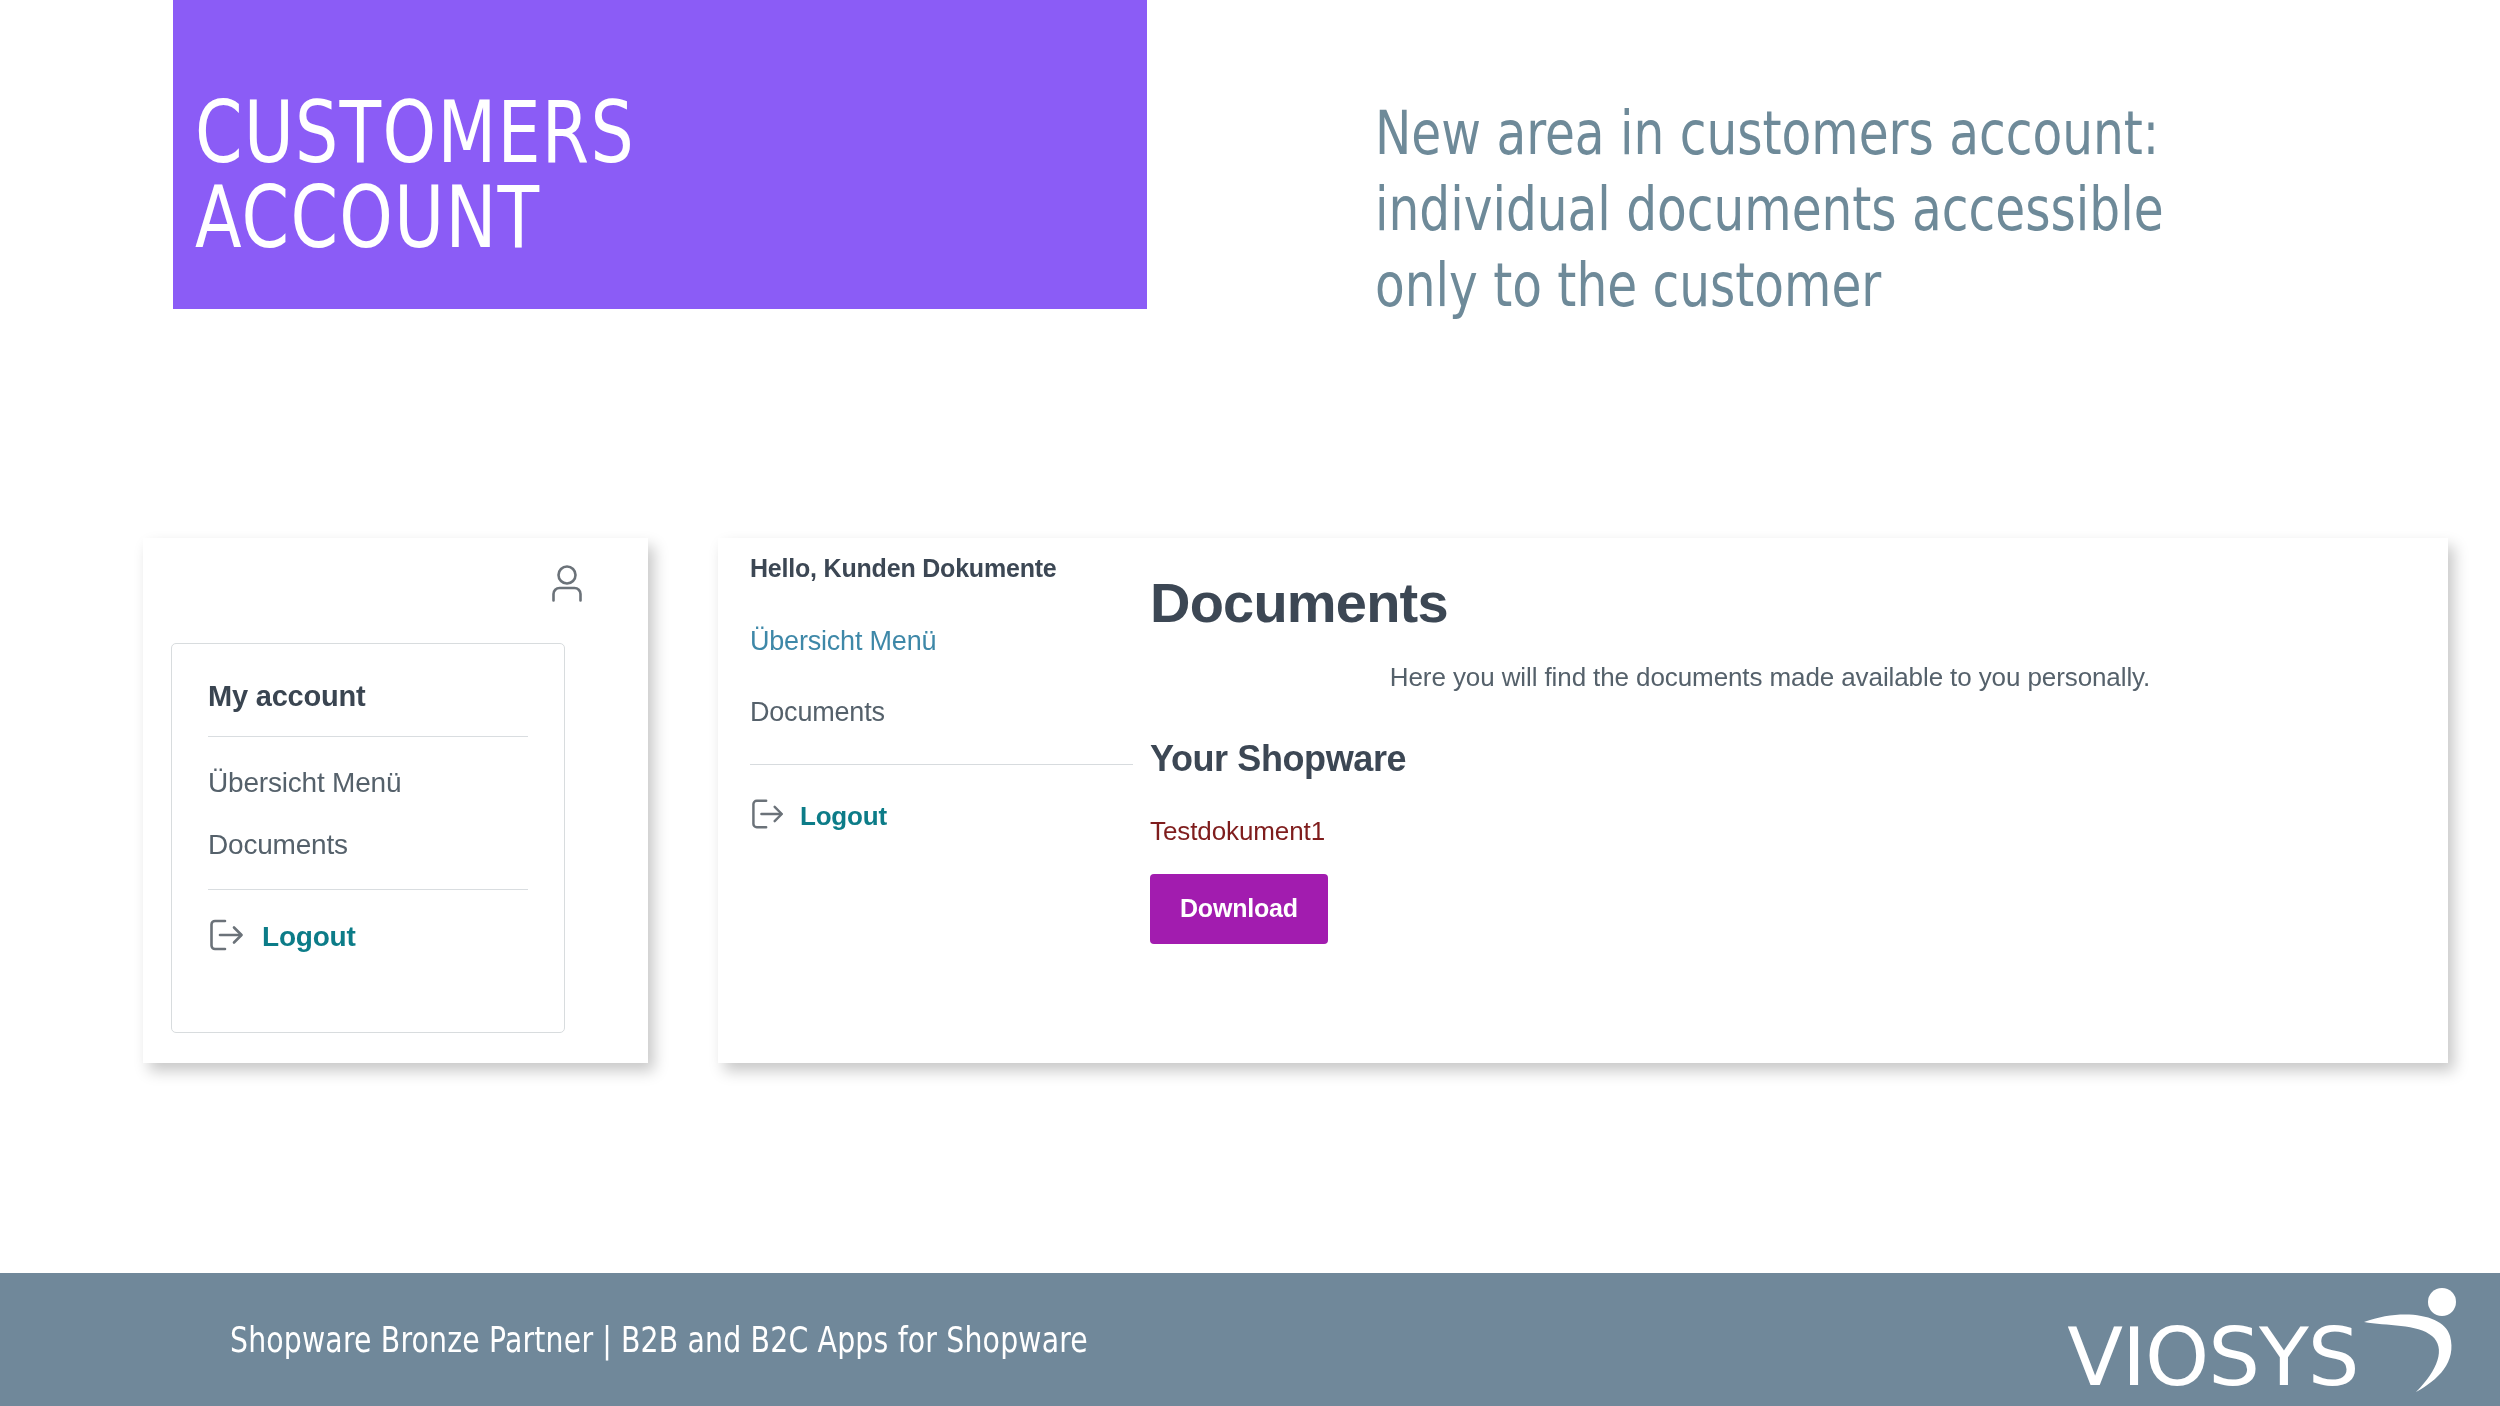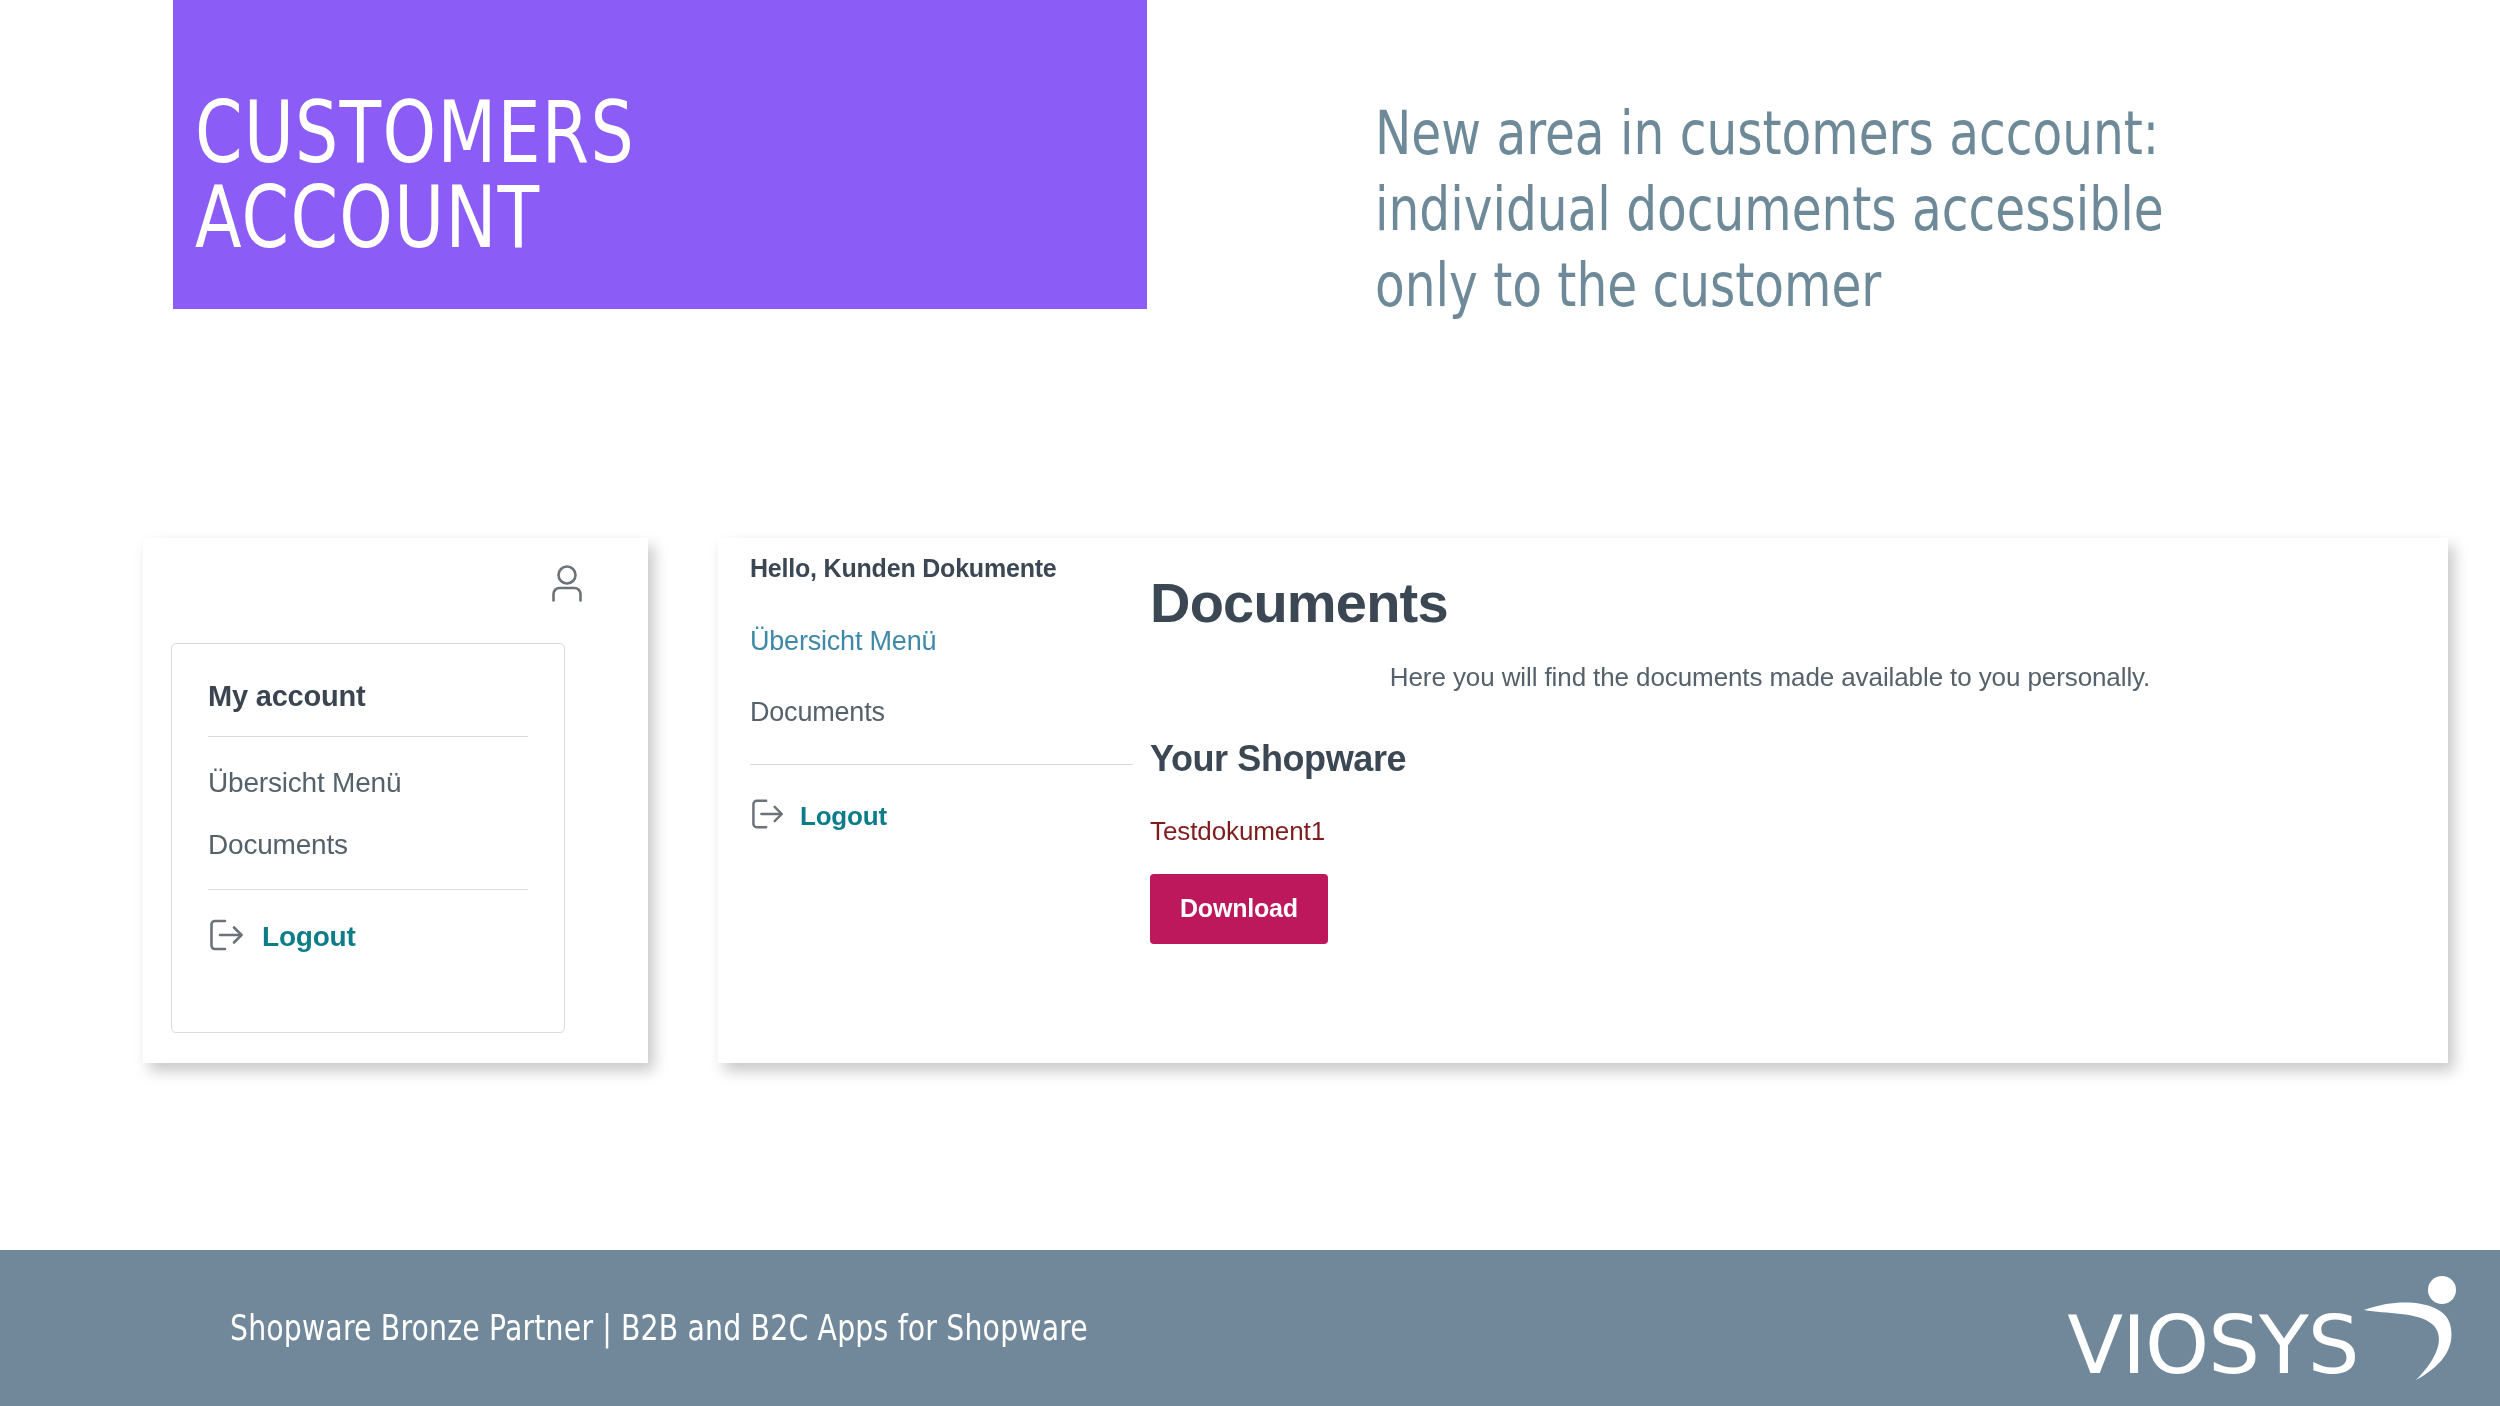--- a/index.html
+++ b/index.html
@@ -207,39 +207,39 @@
   }
   .doc-file {
     font-size: 26px;
     color: #7f1d1d;
     margin-top: 36px;
     letter-spacing: -0.1px;
   }
   .download-btn {
     display: inline-block;
     margin-top: 27px;
-    background: #be185d;
+    background: #a21caf;
     color: #ffffff;
     font-size: 25px;
     font-weight: bold;
     padding: 20px 30px 21px 30px;
     border: none;
     border-radius: 4px;
     letter-spacing: -0.2px;
     cursor: pointer;
     font-family: "Liberation Sans", sans-serif;
   }
 
   
   .footer {
     position: absolute;
     left: 0;
     bottom: 0;
     width: 2500px;
-    height: 156px;
+    height: 133px;
     background: #70889A;
   }
   .footer-text {
     position: absolute;
     left: 230px;
     top: 50%;
     transform: translateY(-50%) scaleX(0.9);
     transform-origin: left center;
     color: #ffffff;
     font-family: "DejaVu Sans Condensed", "Liberation Sans Narrow", "Liberation Sans", sans-serif;

